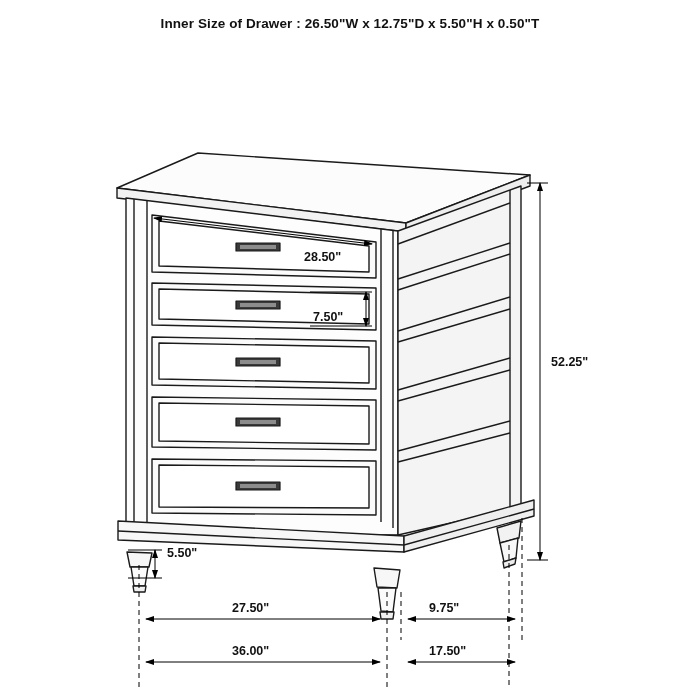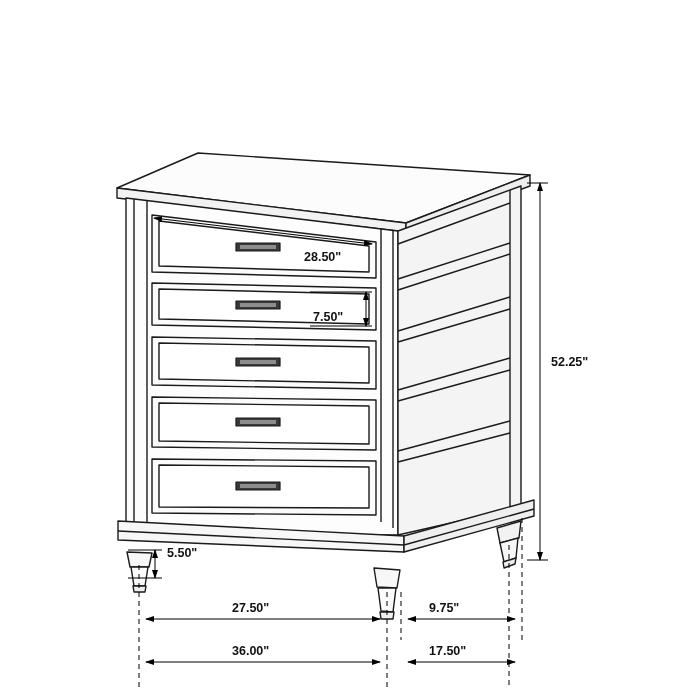--- a/index.html
+++ b/index.html
@@ -41,20 +41,21 @@
     position: absolute;
     left: 0;
     top: 0;
   }
 </style>
 </head>
 <body>
 
 <div id="stage">
 
+  <div class="title">Inner Size of Drawer : 26.50"W x 12.75"D x 5.50"H x 0.50"T</div>
 
   <svg class="diagram" width="700" height="700" viewBox="0 0 700 700">
     <defs>
       <marker id="ah" markerWidth="9" markerHeight="9" refX="8" refY="3" orient="auto" markerUnits="strokeWidth">
         <path d="M0,0 L9,3 L0,6 z" fill="#000"></path>
       </marker>
       <marker id="ahs" markerWidth="9" markerHeight="9" refX="1" refY="3" orient="auto" markerUnits="strokeWidth">
         <path d="M9,0 L0,3 L9,6 z" fill="#000"></path>
       </marker>
     </defs>

